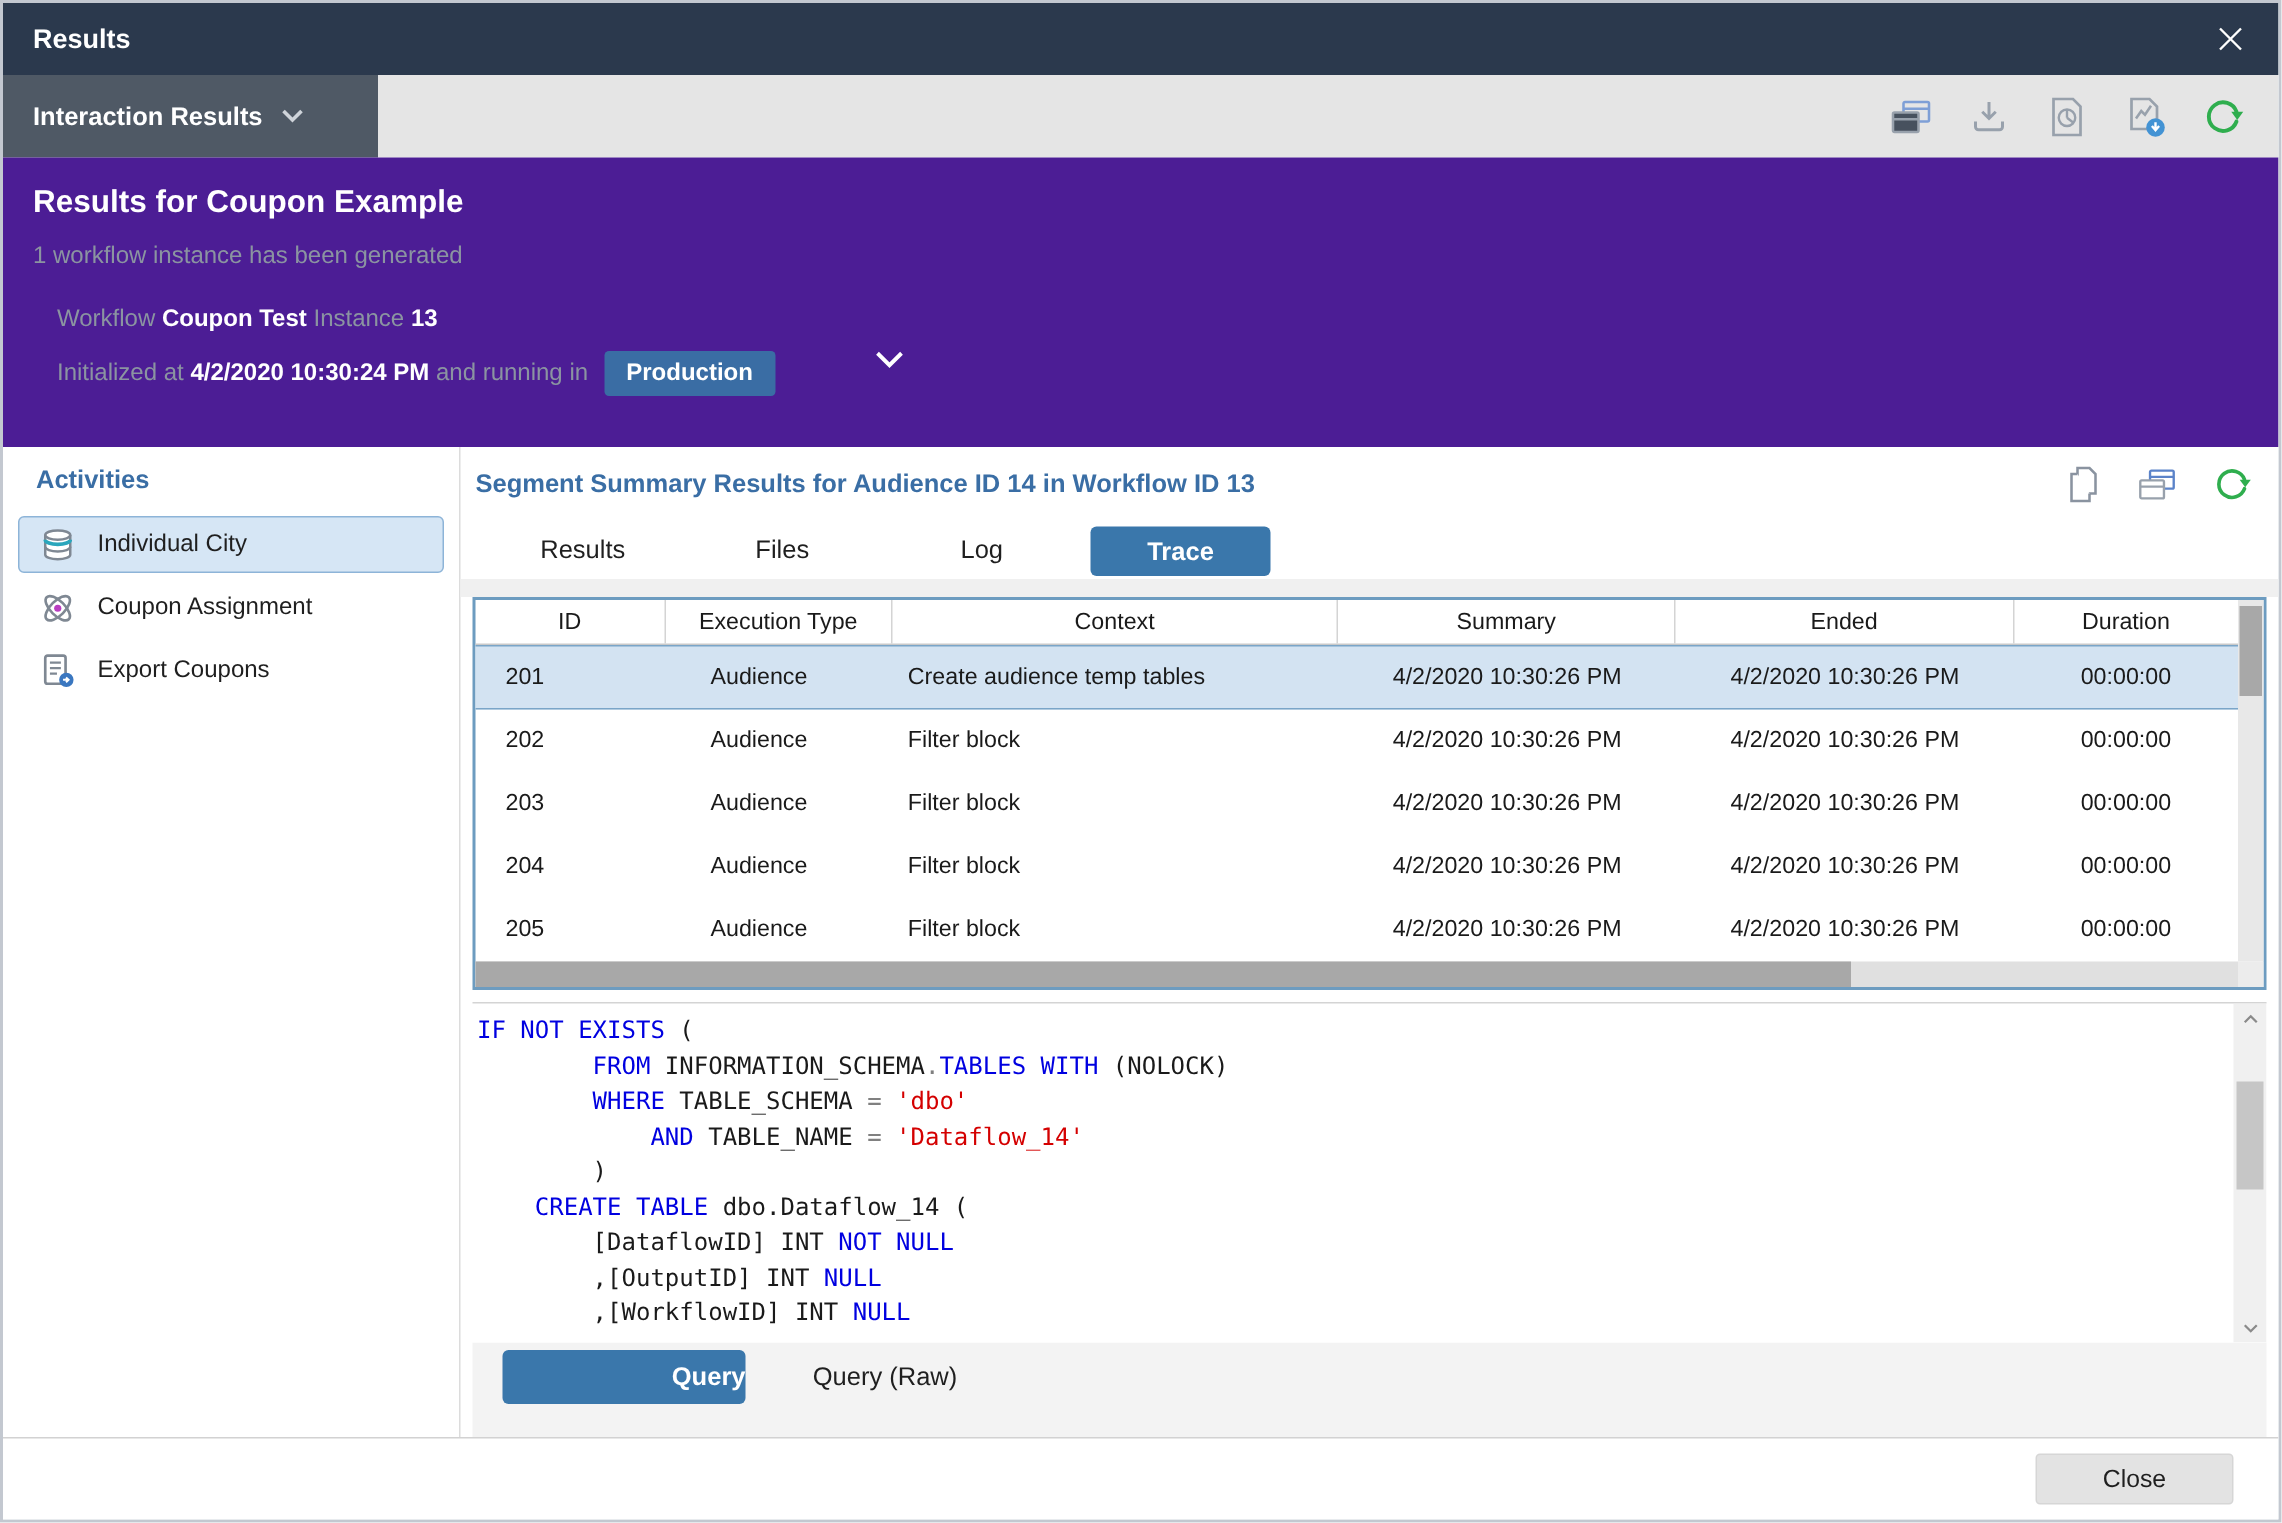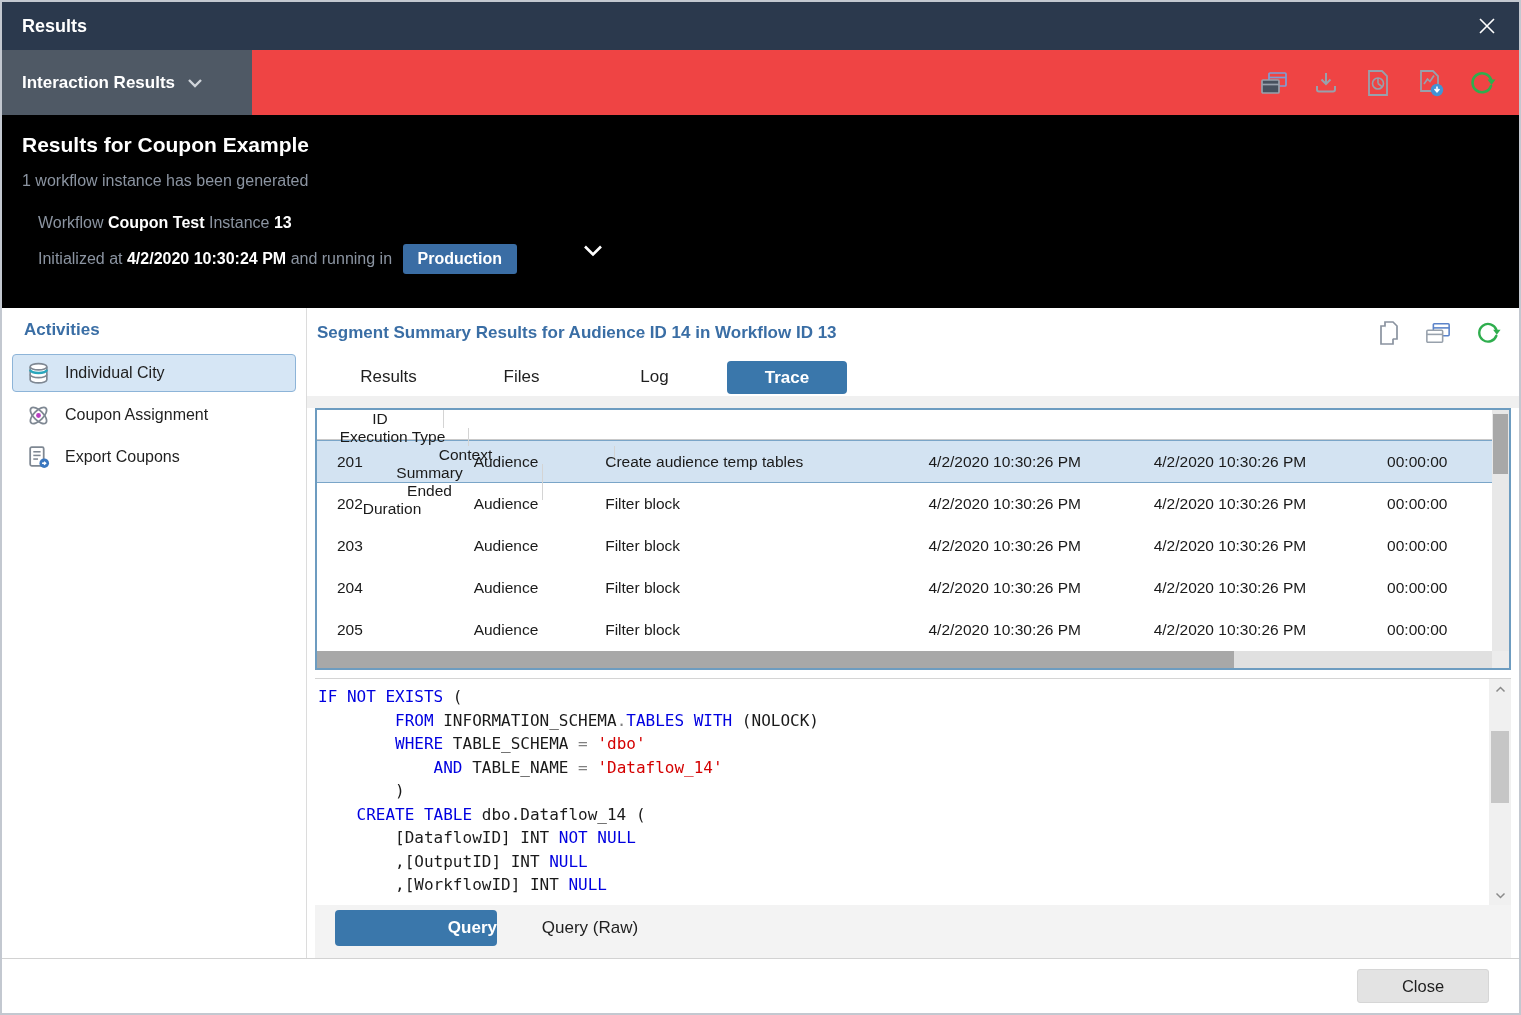--- a/index.html
+++ b/index.html
@@ -5,28 +5,28 @@
   * { margin:0; padding:0; box-sizing:border-box; }
   html,body { width:1521px; height:1015px; font-family:"Liberation Sans", sans-serif; background:#e8eaee; }
   .window { width:1521px; height:1015px; border:2px solid #c3c8d0; background:#fff; display:flex; flex-direction:column; overflow:hidden; }
 
   
   .titlebar { height:48px; background:#2b394d; display:flex; align-items:center; justify-content:space-between; padding:0 18px 0 20px; flex:0 0 auto; }
   .titlebar .t { color:#fff; font-size:18px; font-weight:bold; }
   .xbtn { width:28px; height:28px; display:flex; align-items:center; justify-content:center; cursor:pointer; }
 
   
-  .toolbar { height:65px; background:#ef4444; display:flex; align-items:stretch; justify-content:space-between; flex:0 0 auto;gap:28px; }
+  .toolbar { height:55px; background:#e5e5e5; display:flex; align-items:stretch; justify-content:space-between; flex:0 0 auto;gap:28px; }
   .selector { width:250px; background:#4f5965; display:flex; align-items:center; gap:12px; padding:0 0 0 20px; cursor:pointer; }
   .selector .lbl { color:#fff; font-size:17px; font-weight:bold; }
   .tool-icons { display:flex; align-items:center; gap:22px; padding-right:22px; }
   .tico { width:30px; height:30px; display:flex; align-items:center; justify-content:center; cursor:pointer; }
 
   
-  .header { height:193px; background:#000000; padding:18px 20px 0 20px; position:relative; flex:0 0 auto; }
+  .header { height:193px; background:#4c1d95; padding:18px 20px 0 20px; position:relative; flex:0 0 auto; }
   .header h1 { color:#fff; font-size:21px; font-weight:bold; }
   .header .sub { color:#8b94a1; font-size:16px; margin-top:15px; }
   .hblock { margin-top:24px; padding-left:16px; font-size:16px; }
   .hline { margin-top:12px; color:#8b94a1; }
   .hline b { color:#fff; font-weight:bold; }
   .badge { display:inline-block; background:#3a6da4; color:#fff; font-weight:bold; padding:6px 15px; border-radius:3px; margin-left:6px; }
   .hchev { position:absolute; left:580px; top:128px; cursor:pointer; }
 
   
   .body { flex:1 1 auto; display:flex; background:#fff; min-height:0; }
@@ -43,21 +43,21 @@
   .sico { width:26px; height:26px; display:flex; align-items:center; justify-content:center; cursor:pointer; }
 
   .tabs { height:38px; display:flex; align-items:center; padding-left:7px; flex:0 0 auto; }
   .tab { width:133px; text-align:center; font-size:17px; color:#1f1f1f; cursor:pointer; }
   .tab.active { background:#3a77ab; color:#fff; font-weight:bold; border-radius:4px; height:33px; line-height:33px; width:120px; margin:0 6px; }
   .tabgap { height:12px; background:#f0f0f0; margin:0 -8px; flex:0 0 auto; }
 
   
   .ttable { border:2px solid #6d9cc0; height:262px; position:relative; background:#fff; flex:0 0 auto; }
   .tinner { margin-right:17px; }
-  .thr { display:flex; height:30px; border-bottom:1px solid #c9c9c9;flex-direction:column; }
+  .thr { display:flex; height:30px; border-bottom:1px solid #c9c9c9; }
   .th { font-size:15.5px; color:#1a1a1a; display:flex; align-items:center; justify-content:center; border-right:1px solid #d4d4d4; cursor:pointer; }
   .th:last-child { border-right:none; }
   .trow { display:flex; height:42px; cursor:pointer; }
   .trow.sel { background:#d3e3f2; border-top:1px solid #7aa5c8; border-bottom:1px solid #7aa5c8; height:43px; }
   .td { font-size:15.5px; color:#1a1a1a; display:flex; align-items:center; justify-content:center; }
   .c0 { width:127px; } .c1 { width:152px; } .c2 { width:298px; } .c3 { width:226px; } .c4 { width:226px; } .c5 { width:150px; }
   .td.c0 { justify-content:flex-start; padding-left:20px; }
   .td.c1 { justify-content:flex-start; padding-left:30px; }
   .td.c2 { justify-content:flex-start; padding-left:10px; }
   .vscroll { position:absolute; top:0; right:0; width:17px; height:241px; background:#e8e8e8; cursor:pointer; }

